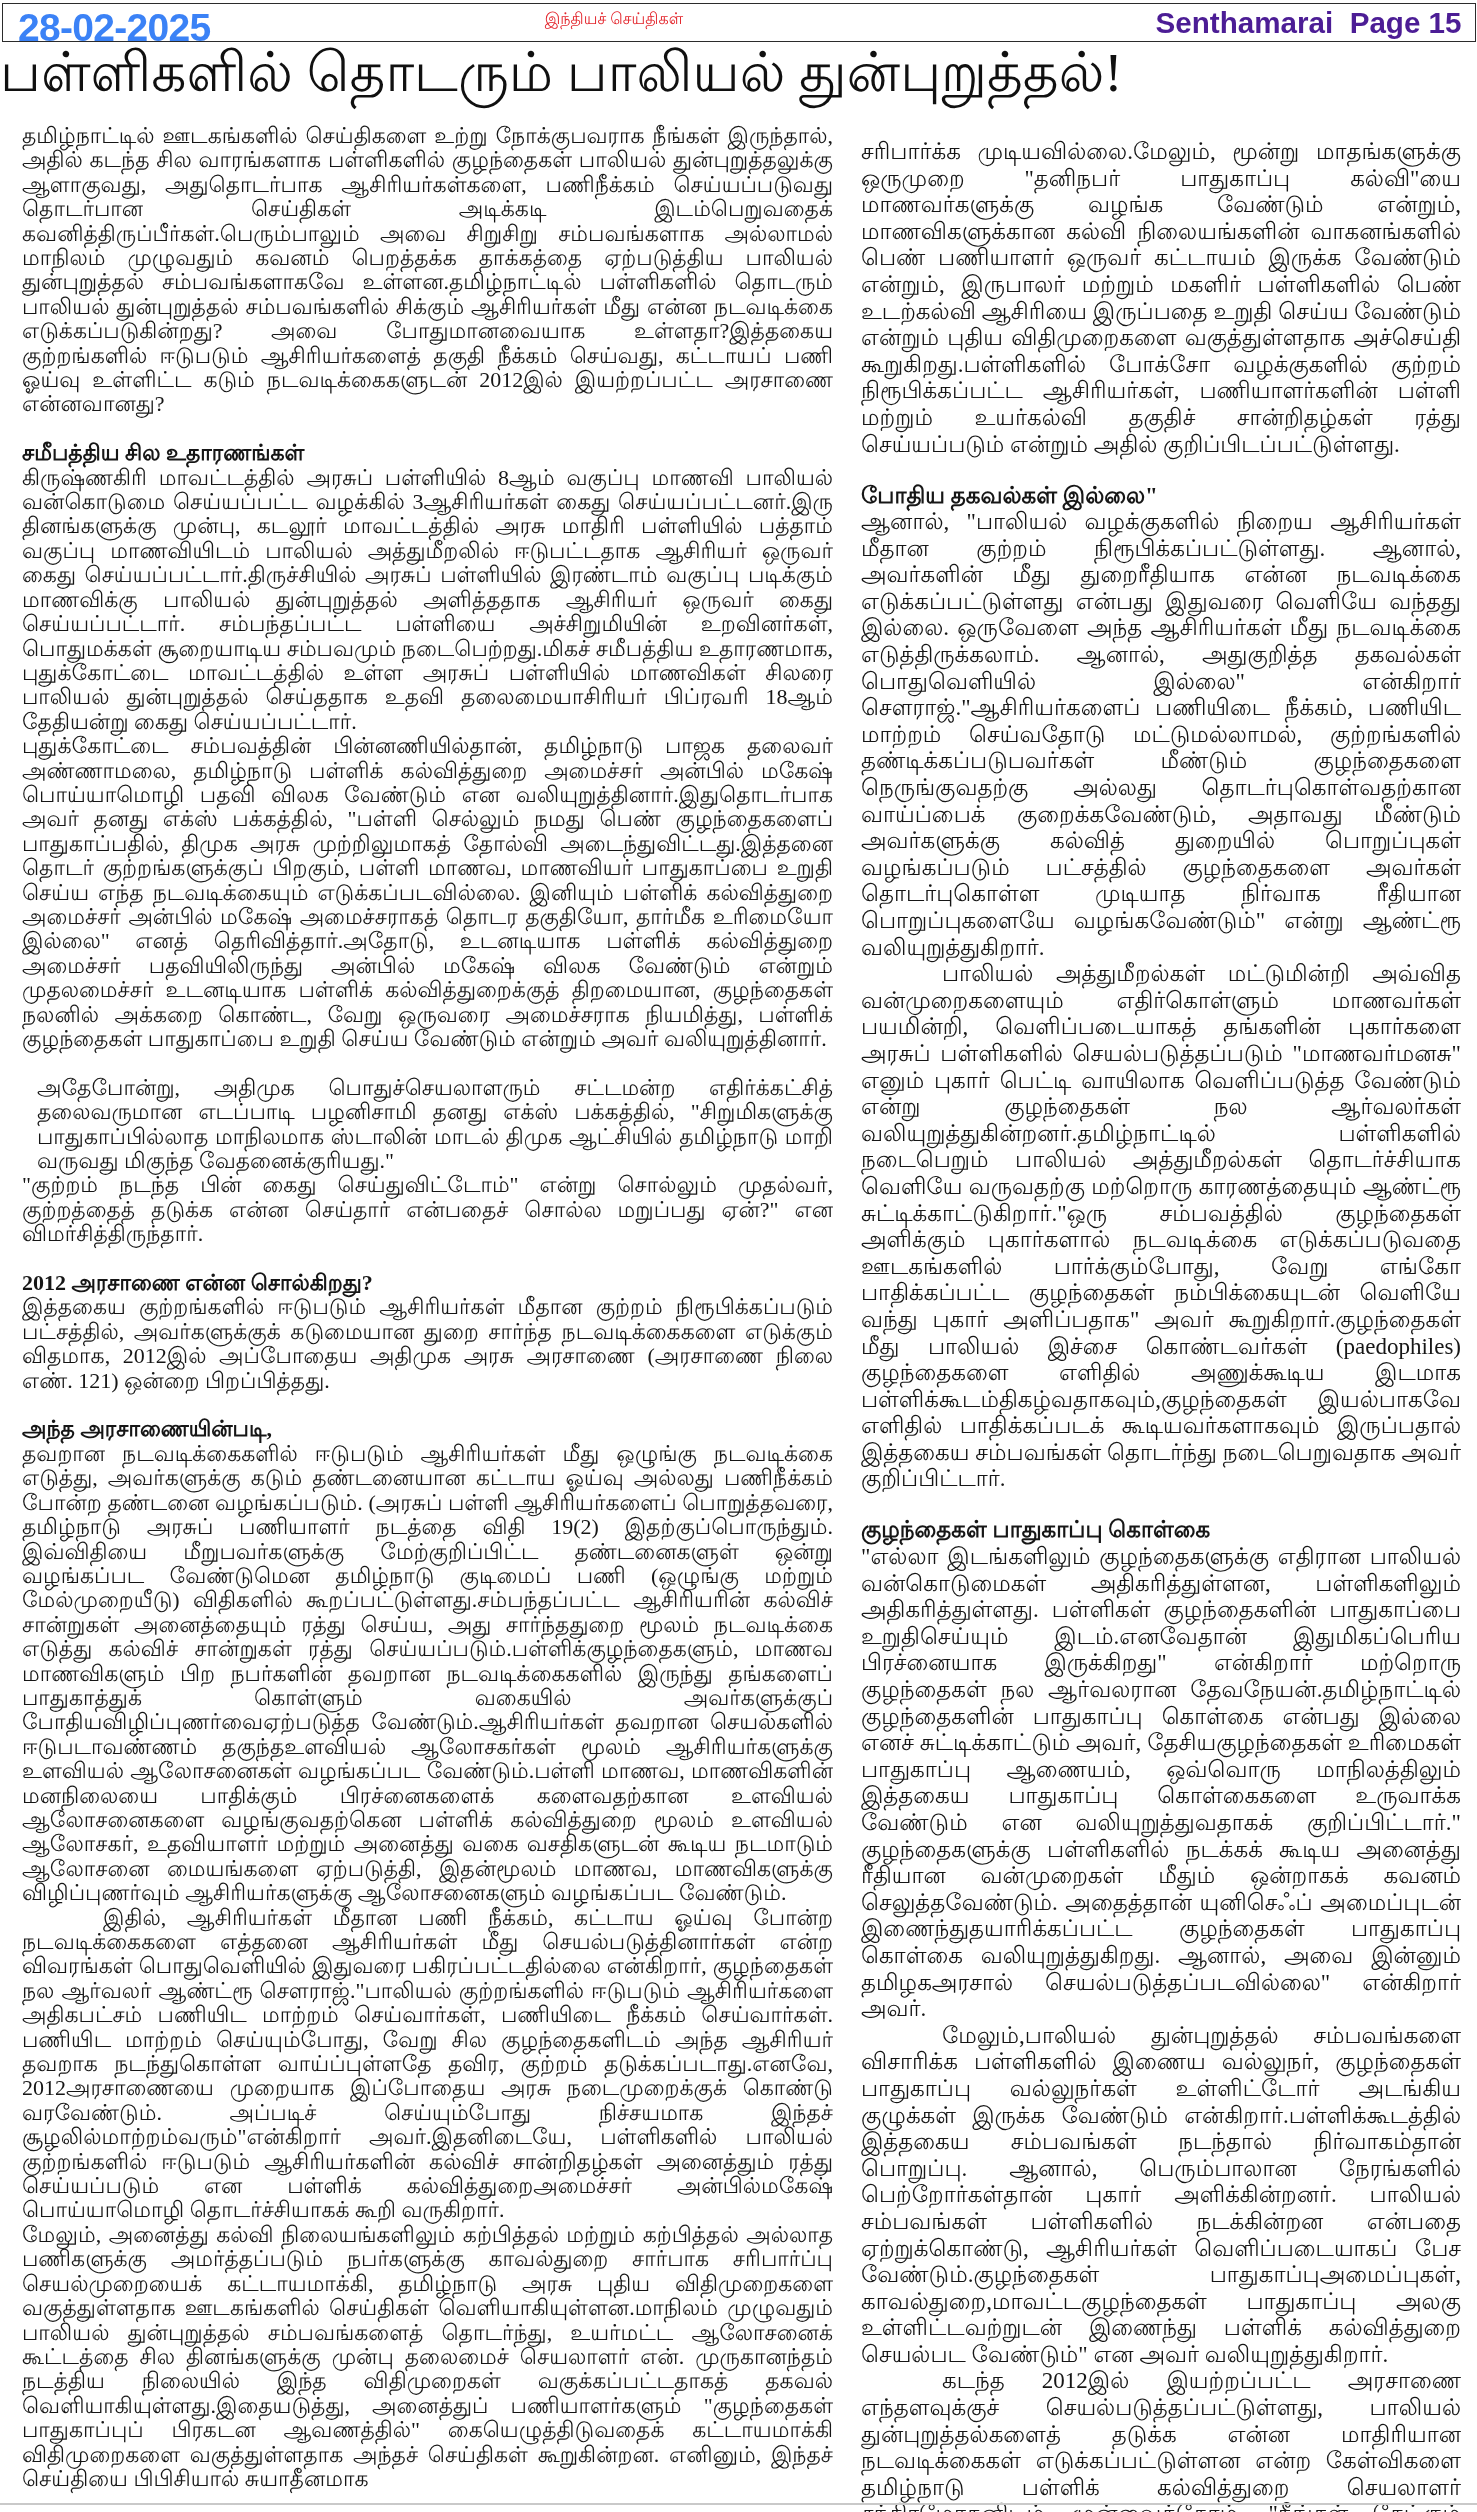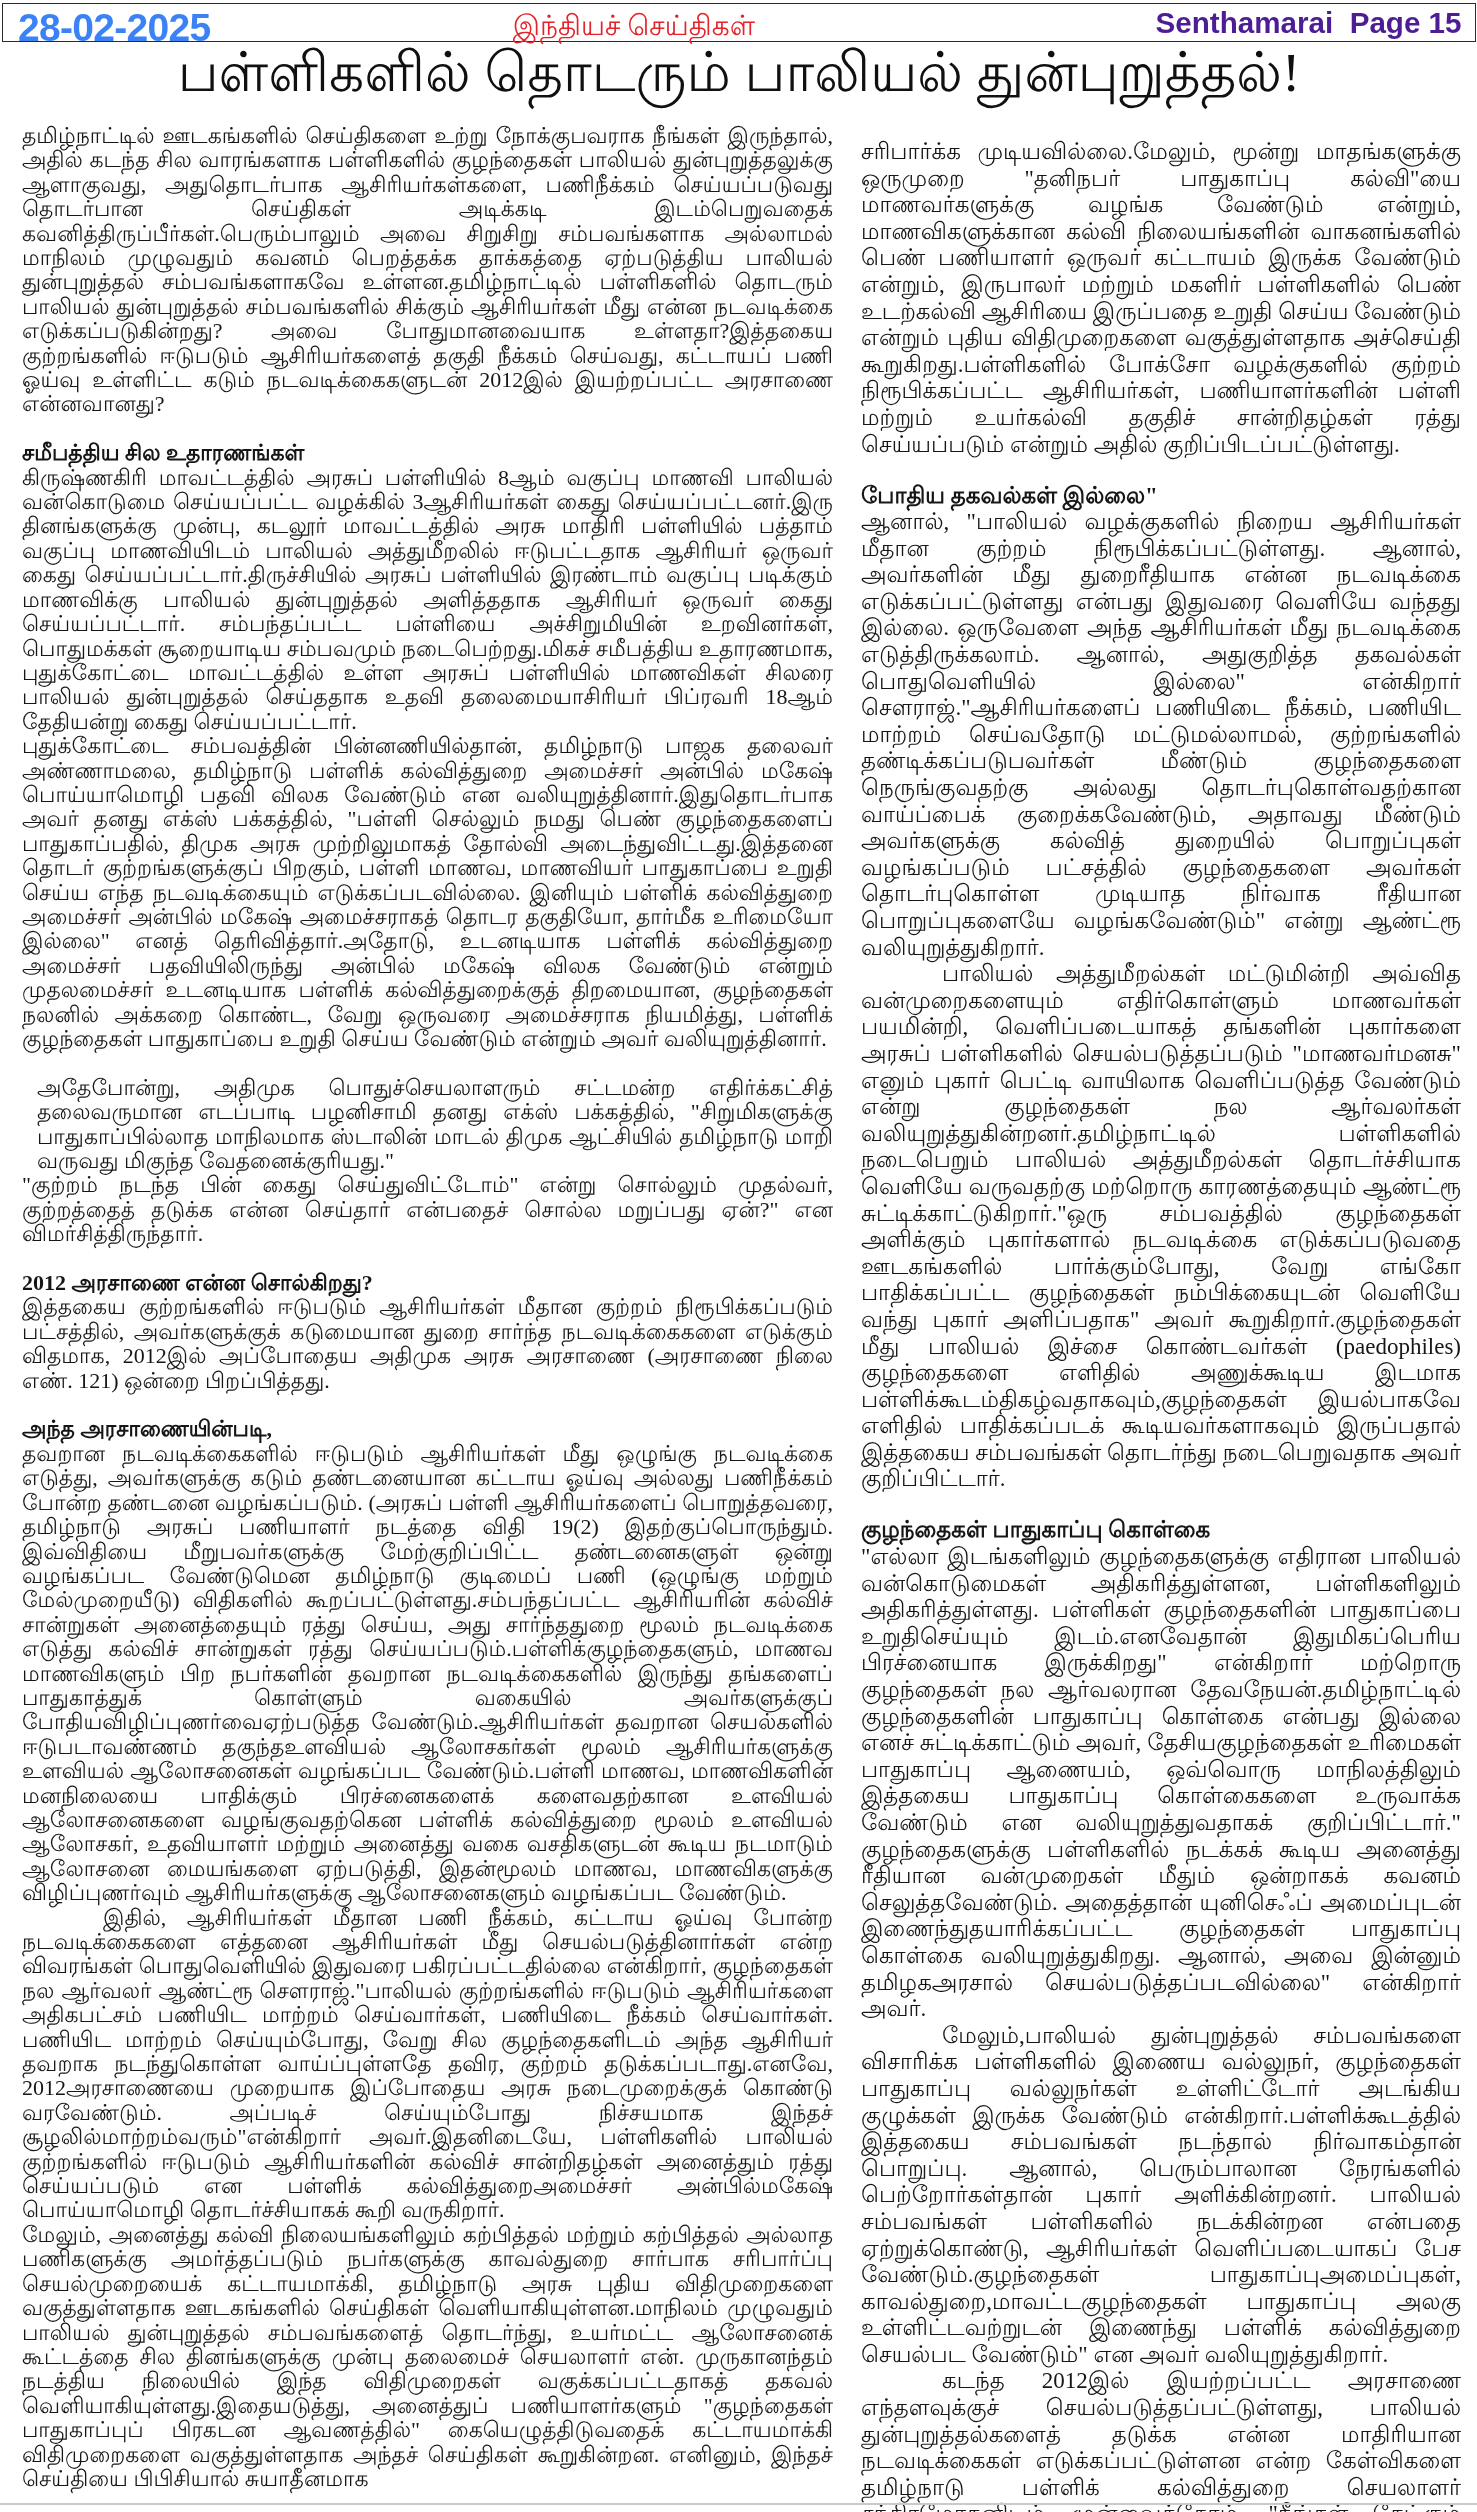--- a/index.html
+++ b/index.html
@@ -13,30 +13,30 @@
     position:absolute;top:3px;left:2.2px;right:2.2px;height:37px;
     border:1.5px solid #2b2b2b;background:#ffffff;
   }
   .header-date{
     position:absolute;left:14.8px;top:1.5px;
     font-family:"Liberation Sans","DejaVu Sans",sans-serif;
     font-weight:bold;font-size:39px;color:#3b82f6;letter-spacing:-0.7px;
   }
   .header-section{
     position:absolute;left:41.5%;top:5.9px;transform:translateX(-50%);
-    font-size:28px;color:#e3242b;white-space:nowrap;margin-left:20px;
+    font-size:16px;color:#e3242b;white-space:nowrap;
   }
   .header-paper{
     position:absolute;right:13.3px;top:1.5px;
     font-family:"Liberation Sans","DejaVu Sans",sans-serif;
     font-weight:bold;font-size:29.6px;color:#4c1d95;white-space:pre;
   }
   
   .headline{
-    position:absolute;top:43px;left:0;width:100%;text-align:center;
+    position:absolute;top:43px;left:0;width:100%;
     font-size:55px;line-height:1.1;color:#101010;font-weight:normal;
     margin:0;white-space:nowrap;
   }
   
   .col{position:absolute;text-align:justify;}
   .col-left{left:22px;top:124px;width:811px;font-size:22px;line-height:24.4px;}
   .col-right{left:861px;top:139px;width:600px;font-size:23px;line-height:26.6px;}
   .para{margin:0;}
   .para.gap{margin-top:24.4px;margin-left:15px;}
   .para.indent{text-indent:81px;}

